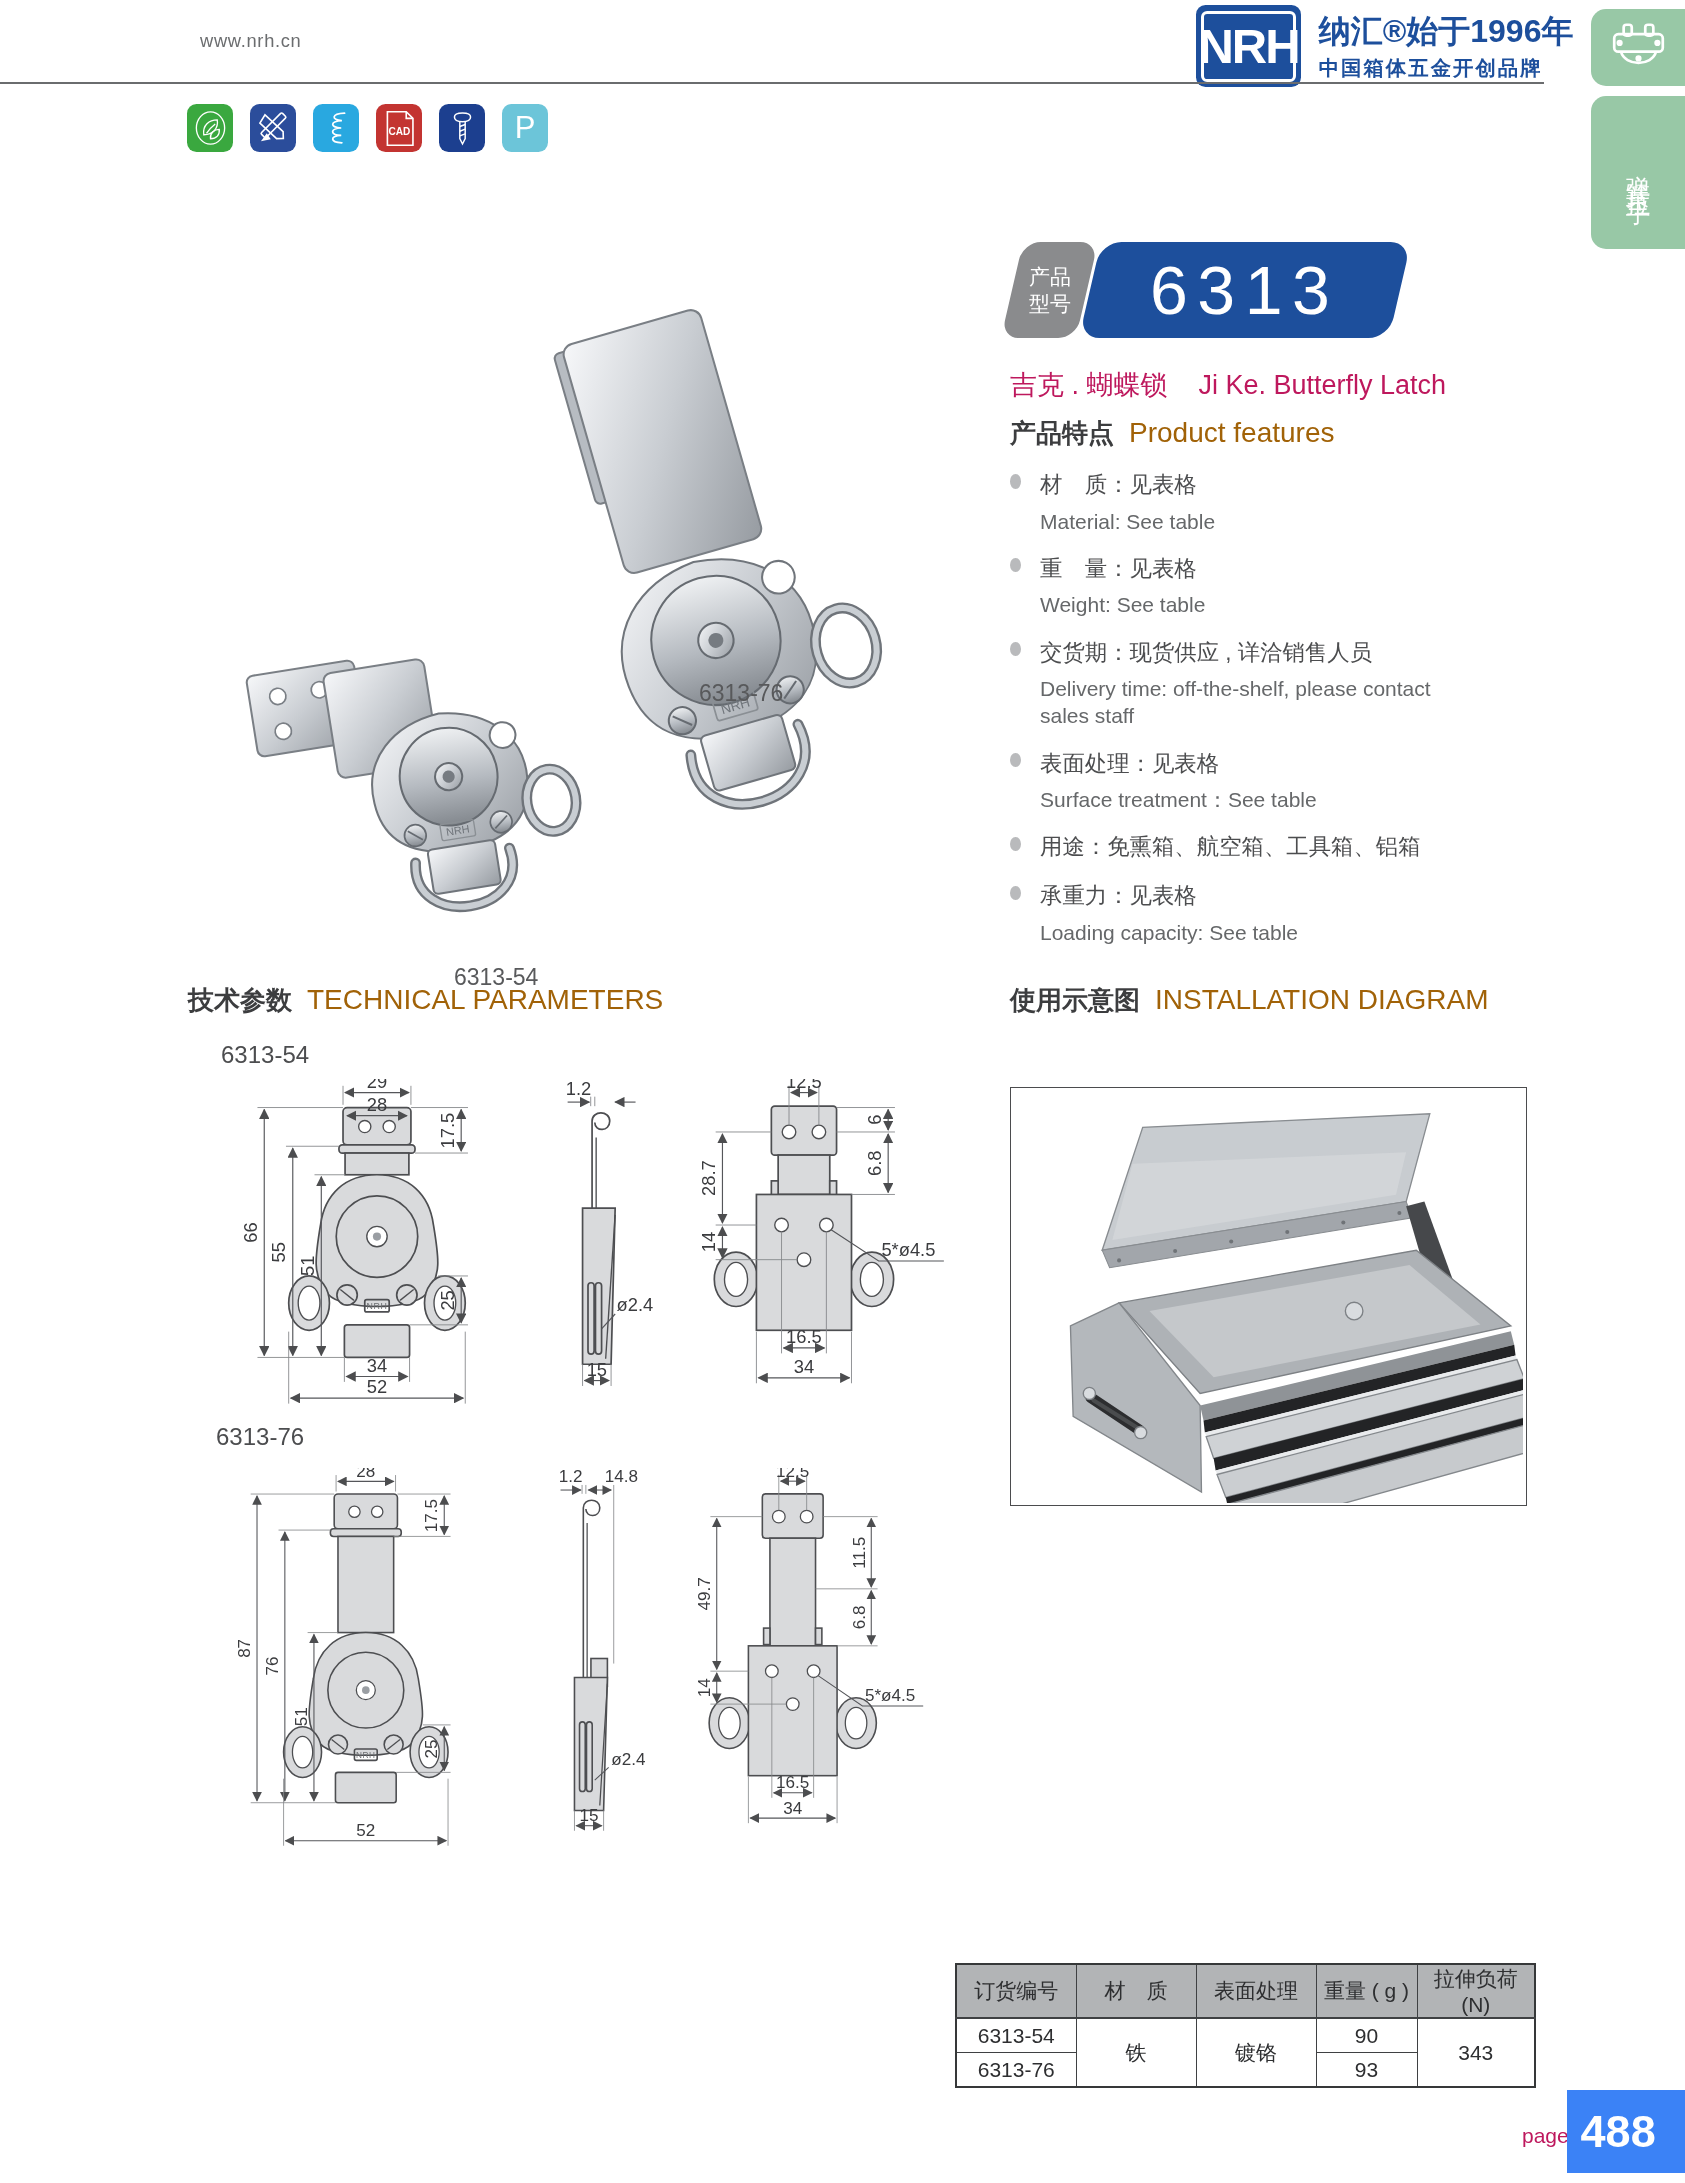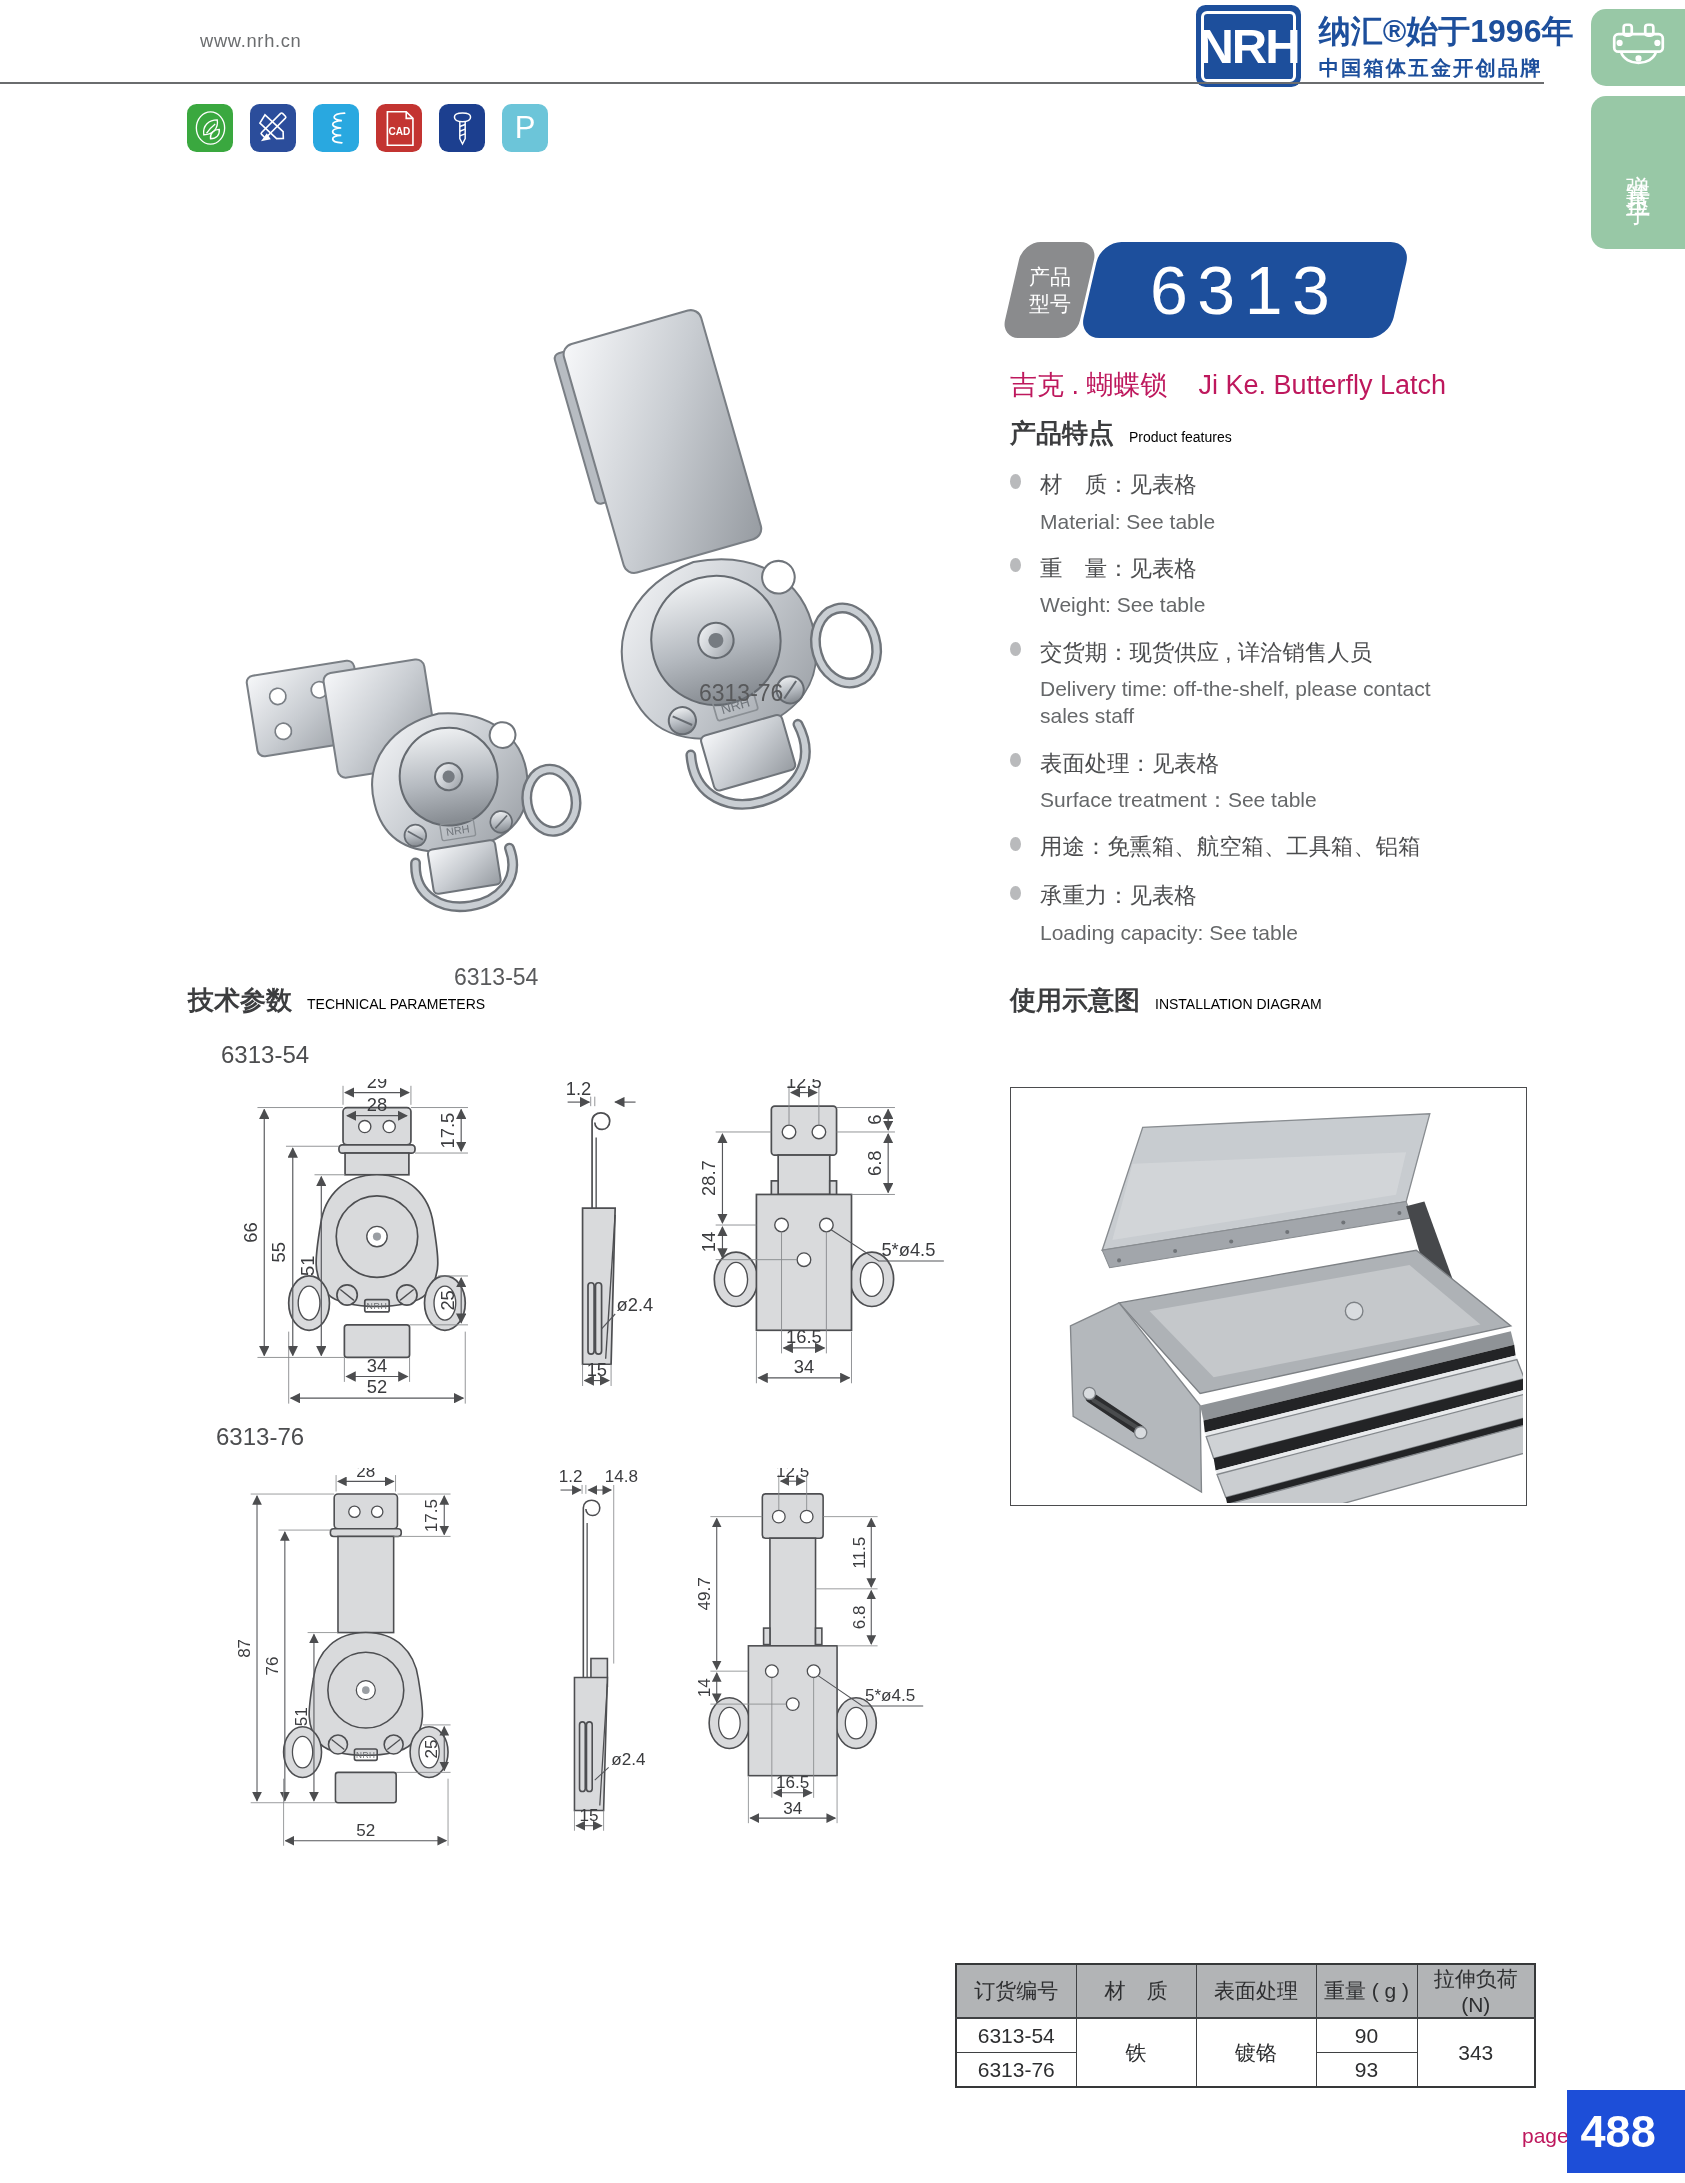--- a/index.html
+++ b/index.html
@@ -37,21 +37,21 @@
               border-radius:17.7px;transform:skewX(-13deg);display:flex;align-items:center;justify-content:center;}
   .badge-gray .inner{transform:skewX(13deg);color:#fff;font-size:21px;line-height:1.3;text-align:center;}
   .badge-blue{position:absolute;left:1090px;top:242px;width:310px;height:96px;background:#1d4f9c;
               border-radius:20.4px;transform:skewX(-13deg);display:flex;align-items:center;justify-content:center;}
   .badge-blue .inner{transform:skewX(13deg);color:#fff;font-size:68px;letter-spacing:9.5px;}
   .prod-name{position:absolute;left:1010px;top:367px;font-size:27px;color:#be185d;}
   .prod-name .en{margin-left:31px;}
   
   .features{position:absolute;left:1010px;top:416px;width:462px;}
   .sec-title .cn{font-size:26px;font-weight:bold;color:#3c3d3f;}
-  .sec-title .en{font-size:14px;color:#000000;margin-left:15px;}
+  .sec-title .en{font-size:28px;color:#a16207;margin-left:15px;}
   .feat-item{position:relative;padding-left:30px;margin-top:18px;}
   .feat-item .dot{position:absolute;left:0;top:5.4px;width:11px;height:14.3px;border-radius:50%;background:#b9babc;}
   .feat-item .cn{font-size:22.4px;color:#4c4d4f;margin-bottom:7.5px;}
   .feat-item .en{font-size:21px;color:#66686a;line-height:1.3;}
   
   .tech-title{position:absolute;left:188px;top:983px;}
   .model-label{position:absolute;font-size:24px;color:#4c4d4f;}
   .tsvg{position:absolute;}
   .part{fill:#d9dadc;stroke:#4d4e51;stroke-width:2.5;}
   .hole{fill:#fff;stroke:#4d4e51;stroke-width:2;}
@@ -66,21 +66,21 @@
   .inst-box{position:absolute;left:1010px;top:1087px;width:515px;height:417px;border:1.4px solid #4b4c4e;background:#fff;}
   
   .spec{position:absolute;left:955px;top:1963px;border-collapse:collapse;table-layout:fixed;}
   .spec td,.spec th{border:1.4px solid #3f4143;text-align:center;font-weight:normal;
                     font-size:21px;color:#2e2f31;padding:0;}
   .spec thead th{background:#b2b4b6;height:33px;border-bottom:2px solid #3f4143;}
   .spec tbody td{height:33px;background:#fff;}
   .spec{border:2.7px solid #363839;}
   
   .page-word{position:absolute;left:1522px;top:2124px;font-size:21px;color:#be185d;}
-  .page-num{position:absolute;left:1567px;top:2090px;width:118px;height:83px;background:#1d4ed8;
+  .page-num{position:absolute;left:1567px;top:2090px;width:118px;height:83px;background:#3b82f6;
             display:flex;align-items:center;}
   .page-num span{color:#fff;font-size:45px;font-weight:bold;padding-left:13.6px;}
   
   .wireD{fill:none;stroke:#6f747a;stroke-width:16;stroke-linecap:round;}
   .wireL{fill:none;stroke:#c9ced3;stroke-width:9;stroke-linecap:round;}
 </style>
 </head>
 <body>
 
 <div class="page">

